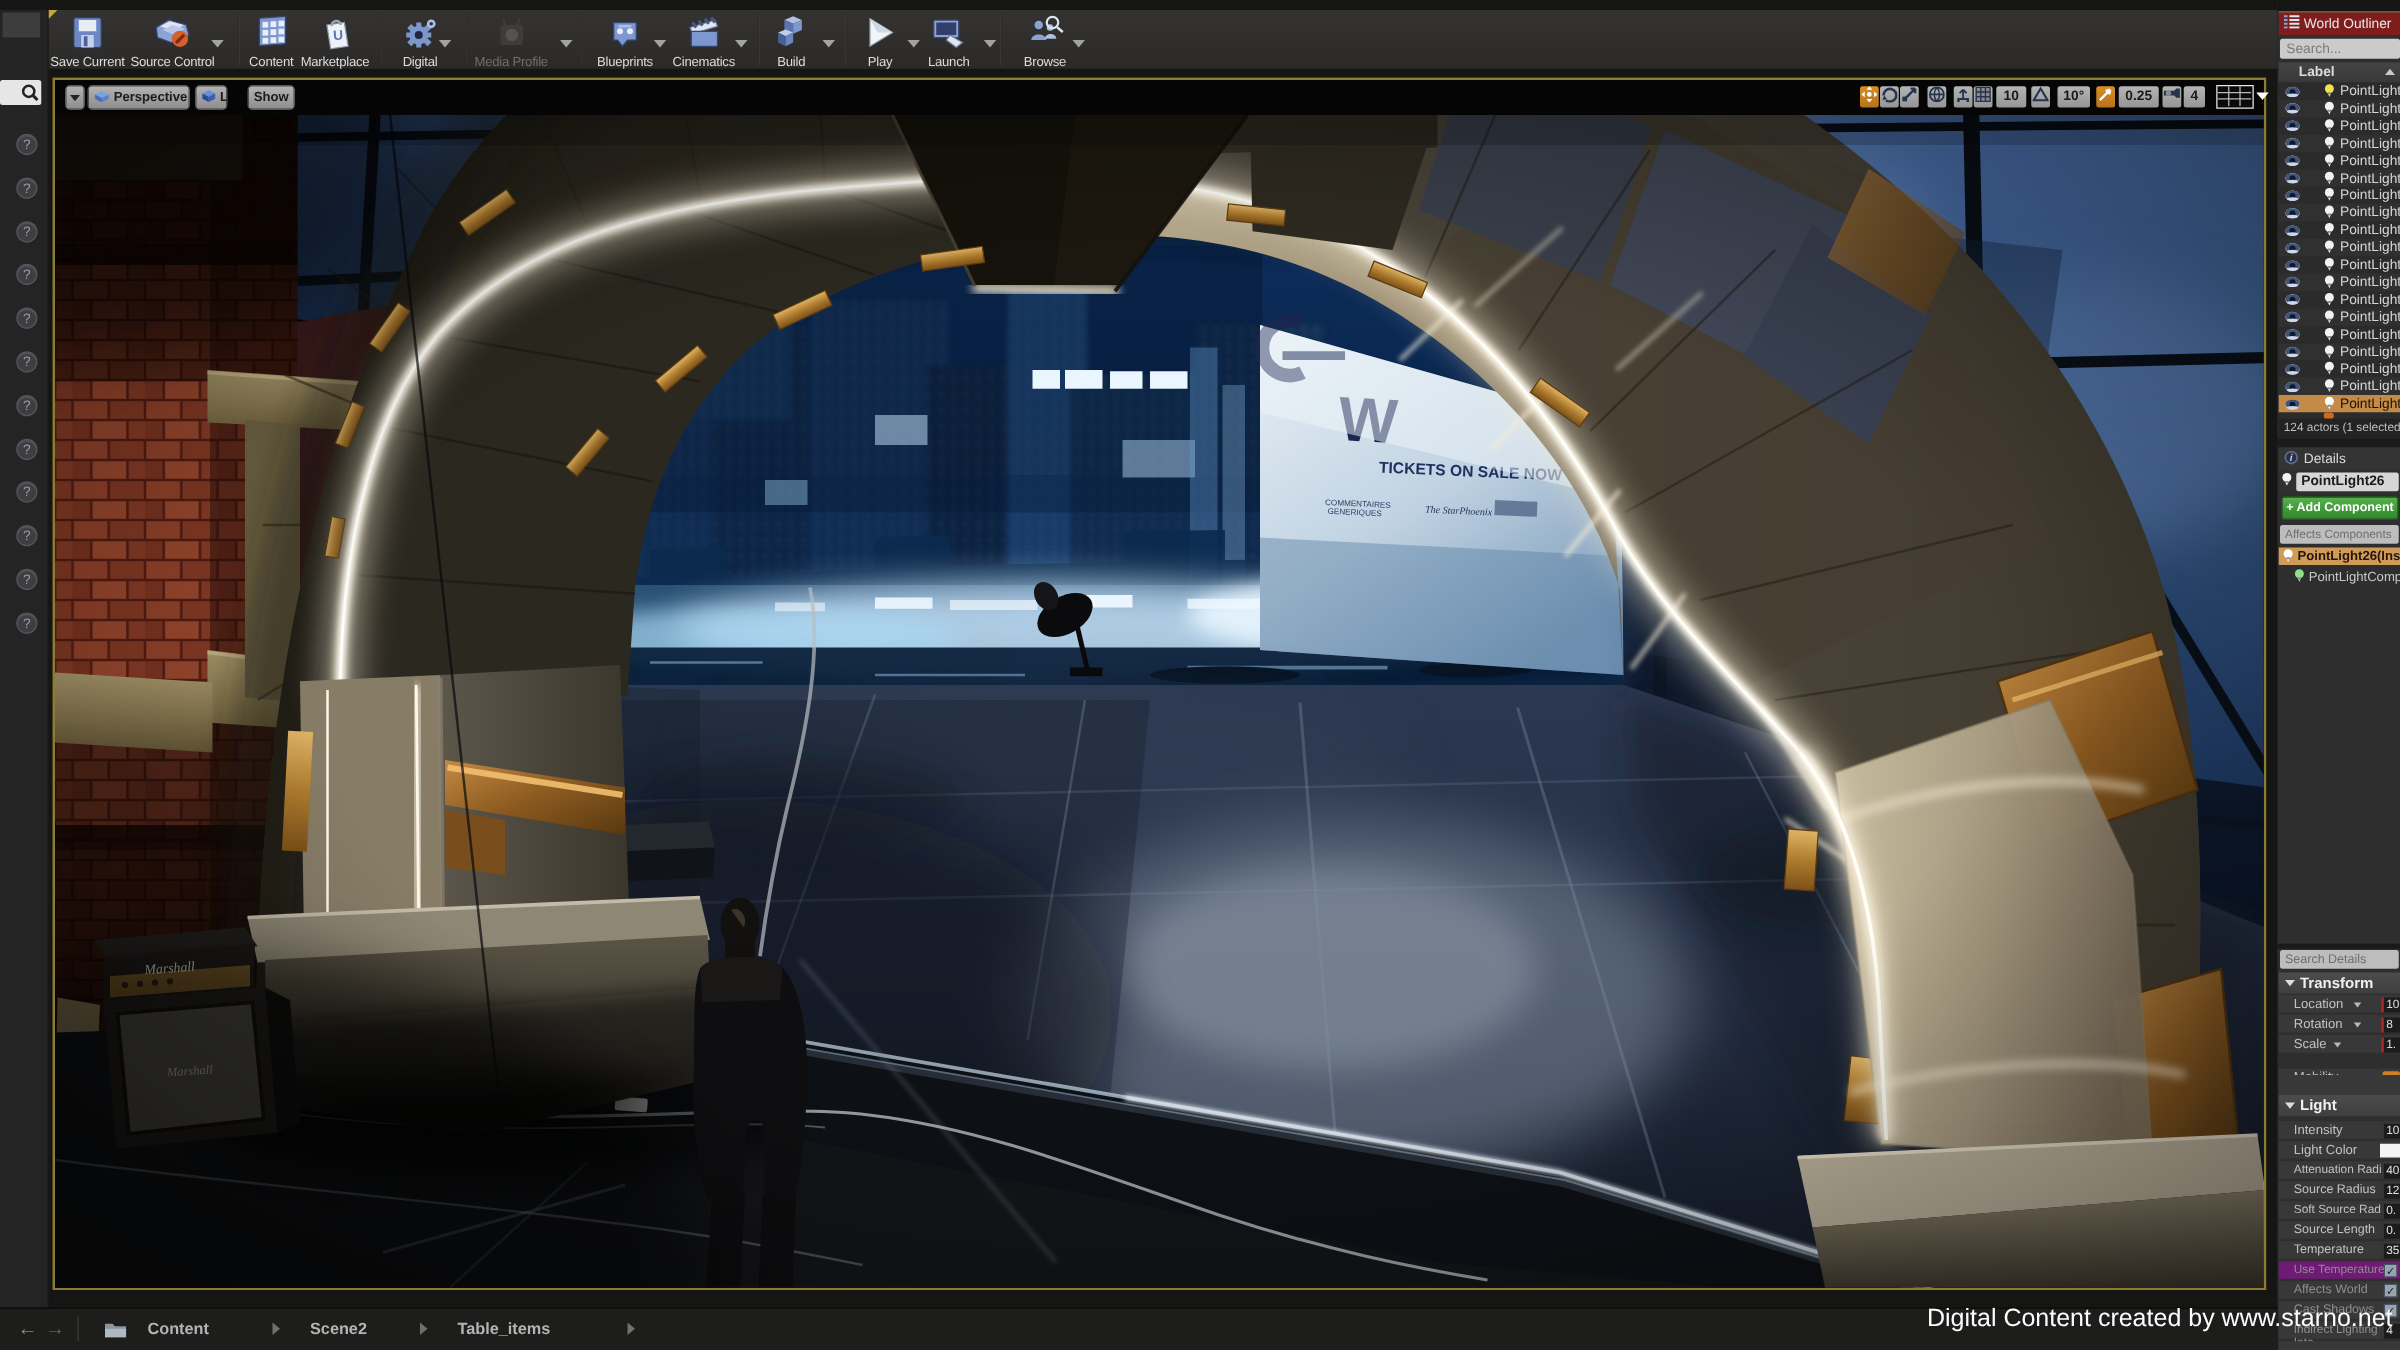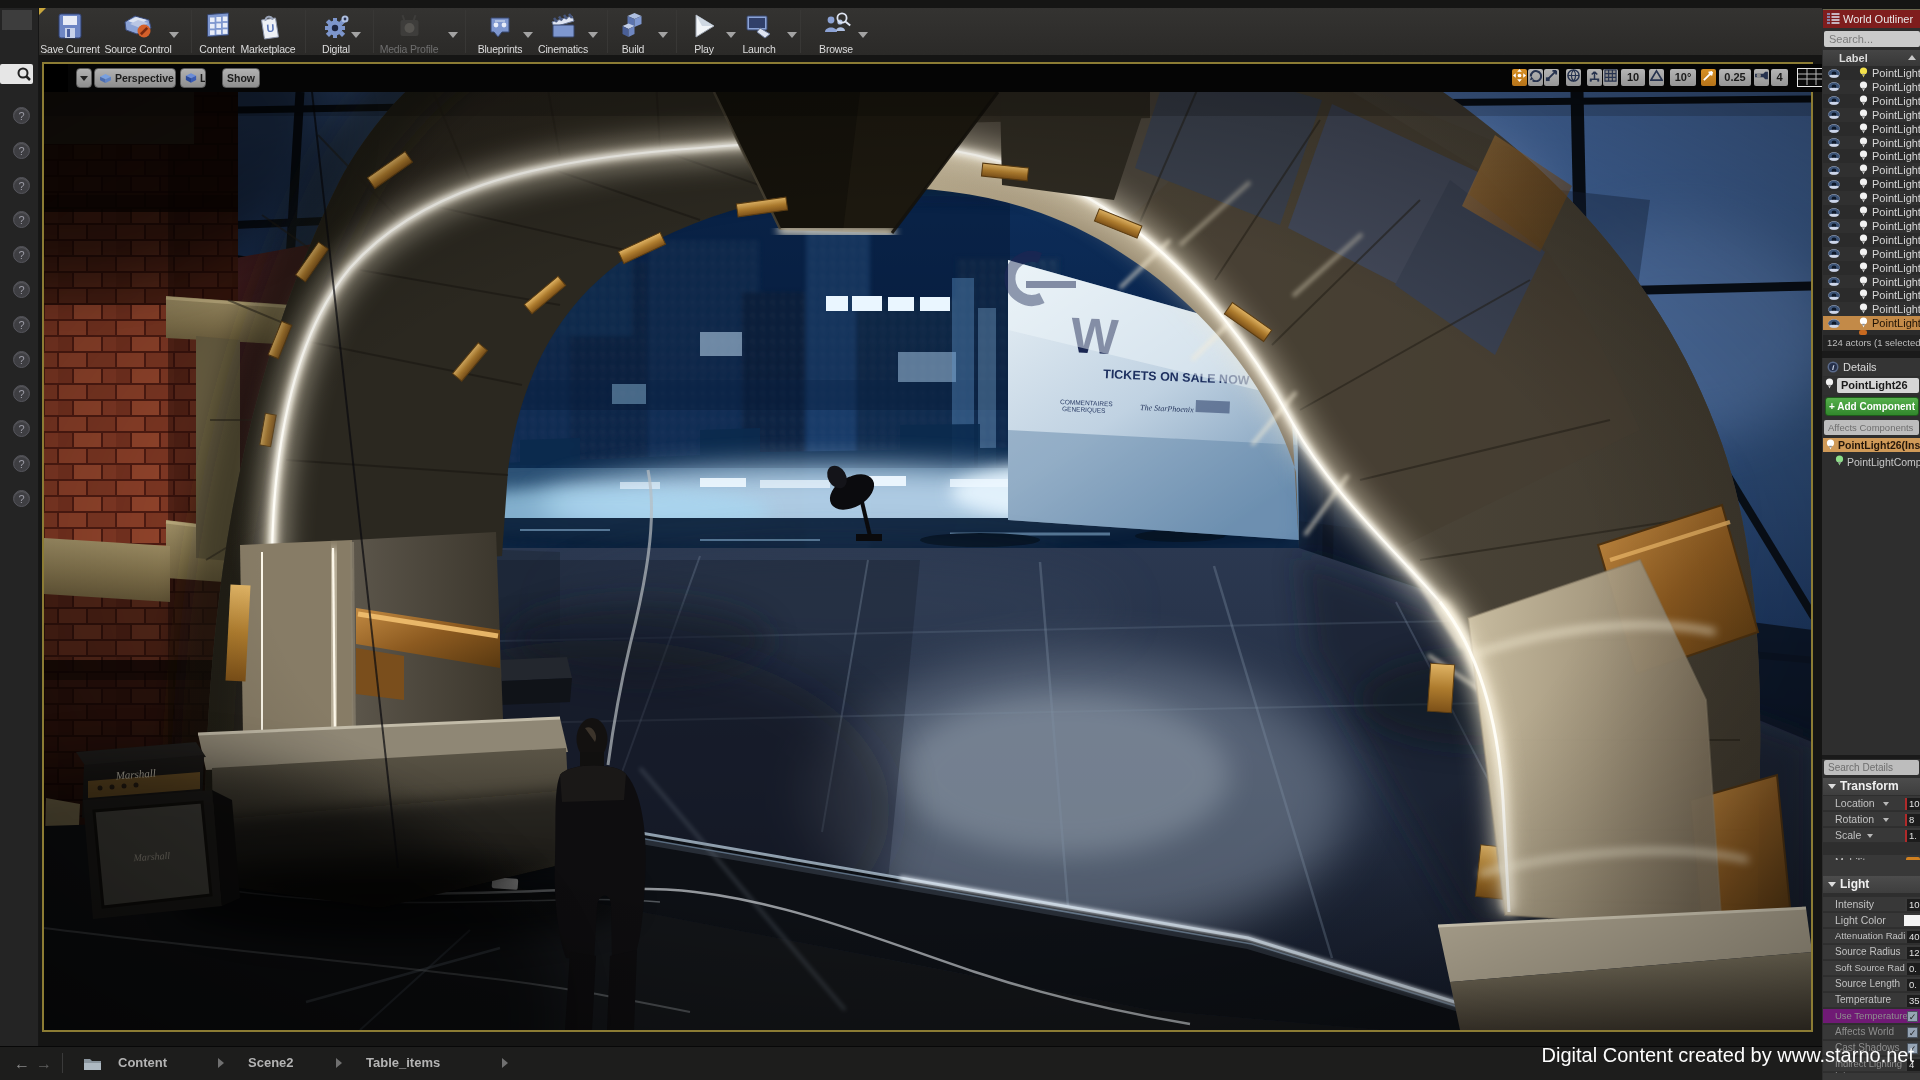--- a/index.html
+++ b/index.html
@@ -7,21 +7,21 @@
   .abs { position:absolute; }
   #toolbar { left:39px; top:8px; width:1783px; height:47px; background:linear-gradient(#343331,#2b2a28); }
   .tbtn { position:absolute; top:4px; text-align:center; color:#dcdcdc; font-size:10.5px; letter-spacing:-0.2px; white-space:nowrap; transform:translateX(-50%); }
   .tbtn .lbl { margin-top:1px; }
   .tbtn.dis { color:#6e6e6e; }
   .tsep { position:absolute; top:2px; width:1px; height:43px; background:#1d1c1b; border-right:1px solid #383735; }
   .tarr { position:absolute; top:24px; width:0; height:0; border-left:5px solid transparent; border-right:5px solid transparent; border-top:6px solid #a3a3a3; }
   #sidebar { left:0; top:8px; width:39px; height:1038px; background:#242424; border-right:1px solid #161616; }
   .qicon { position:absolute; left:13px; width:17px; height:17px; border-radius:50%; background:#3e3e42; border:1px solid #55555c; color:#9a9aa4; font-size:11px; text-align:center; line-height:16px; box-shadow:inset 0 1px 1px rgba(255,255,255,.15); }
   #viewport { left:42px; top:62px; width:1771px; height:970px; border:2px solid #8c7c34; background:#000; }
-  #vptool { position:absolute; left:0; top:0; width:100%; height:28px; background:#050505;margin-left:24px; }
+  #vptool { position:absolute; left:0; top:0; width:100%; height:28px; background:#050505; }
   .vbtn { position:absolute; top:4px; height:20px; white-space:nowrap; overflow:hidden; background:linear-gradient(#b2b2b2,#8e8e8e); border:1px solid #5a5a5a; border-radius:4px; color:#1c1c1c; font-size:10.5px; font-weight:bold; line-height:18px; padding:0 4px; }
   #rightpanel { left:1822px; top:0; width:98px; height:1080px; background:#2e2e2e; }
   #bottombar { left:0; top:1046px; width:1822px; height:34px; background:#1d1d1c; border-top:1px solid #080808; color:#9e9e9e; font-size:13px; }
   #watermark { left:0; top:1044px; width:1914px; text-align:right; color:#fdfdfd; font-size:20px; z-index:60; }
 </style>
 </head>
 <body>
 <div class="abs" style="left:0;top:0;width:1920px;height:8px;background:#151514"></div>
 <div class="abs" id="sidebar">
 <div style="position:absolute;left:2px;top:2px;width:30px;height:20px;background:#3d3d3d"></div>

